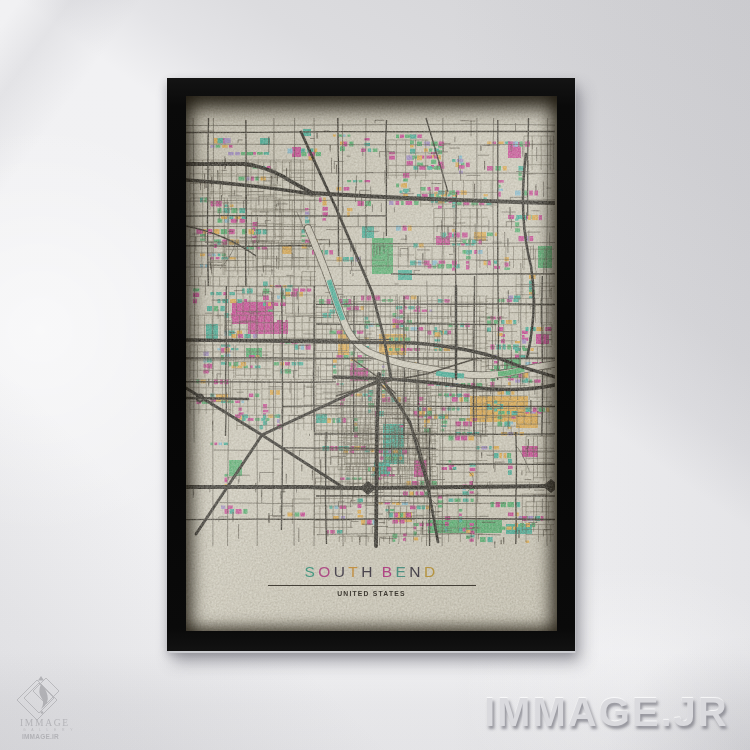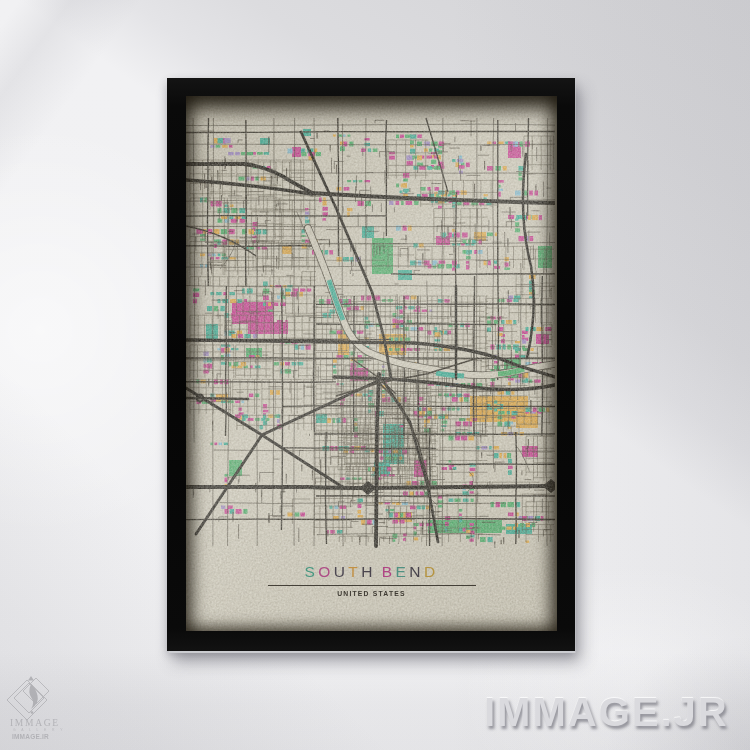--- a/index.html
+++ b/index.html
@@ -1091,21 +1091,21 @@
     <div class="abs" style="left:0;top:467px;width:100%;text-align:center;font-size:15.5px;letter-spacing:3.4px;font-weight:400;color:#45404a;white-space:nowrap"><span style="color:#44967f">S</span><span style="color:#ad4a85">O</span><span style="color:#4a4550">U</span><span style="color:#c28f41">T</span><span style="color:#47424c">H</span><span style="display:inline-block;width:6px"></span><span style="color:#b04184">B</span><span style="color:#4d9182">E</span><span style="color:#45404a">N</span><span style="color:#b7943f">D</span></div>
 
     <div class="abs" style="left:82px;top:488.5px;width:208px;height:1px;background:#413d35"></div>
 
     <div class="abs" style="left:0;top:494px;width:100%;text-align:center;font-size:6.8px;letter-spacing:1.2px;color:#3a362f;font-weight:700">UNITED STATES</div>
 
     <div class="abs" style="left:0;top:0;right:0;bottom:0;background:linear-gradient(135deg,rgba(90,82,60,0.10) 0%,rgba(90,82,60,0.03) 22%,rgba(255,255,248,0.10) 48%,rgba(255,255,248,0.02) 62%,rgba(90,82,60,0.06) 100%);box-shadow:inset 0 20px 18px -7px rgba(25,20,10,0.85),inset 0 -11px 13px -5px rgba(25,20,10,0.55),inset 15px 0 15px -7px rgba(25,20,10,0.6),inset -15px 0 15px -7px rgba(25,20,10,0.6)"></div>
   </div>
 </div>
 
-<div class="abs" style="left:2px;top:670px;width:110px;height:74px;opacity:0.55">
+<div class="abs" style="left:12px;top:670px;width:110px;height:74px;opacity:0.55">
 <svg width="110" height="74" viewBox="0 0 110 74">
 <g stroke="#95959a" fill="none" stroke-width="0.9">
 <path d="M25 10 L45 30 L25 50 L5 30 Z"></path>
 <path d="M27 13 L42 28 L27 43 L12 28 Z"></path>
 <path d="M34 8 L47 21 L34 34 L21 21 Z"></path>
 </g>
 <path d="M29 14 Q25.5 22 29.5 28 Q33 33 29 39 Q37.5 33.5 35.5 25.5 Q34 18.5 29 14z" fill="#8f8f94"></path>
 <path d="M26 10.5 l3 -4.5 l3 4.5 z" fill="#8f8f94"></path>
 <circle cx="30" cy="42.5" r="1.3" fill="#8f8f94"></circle>
 <text x="8" y="56" font-family="Liberation Serif,serif" font-size="9.5" letter-spacing="1.7" fill="#95959a">IMMAGE</text>

